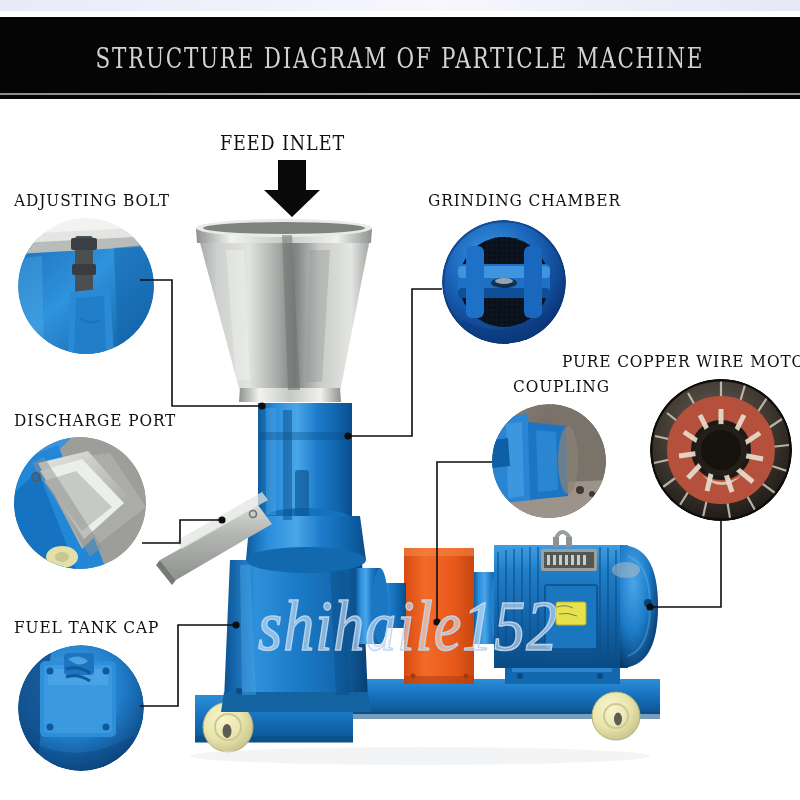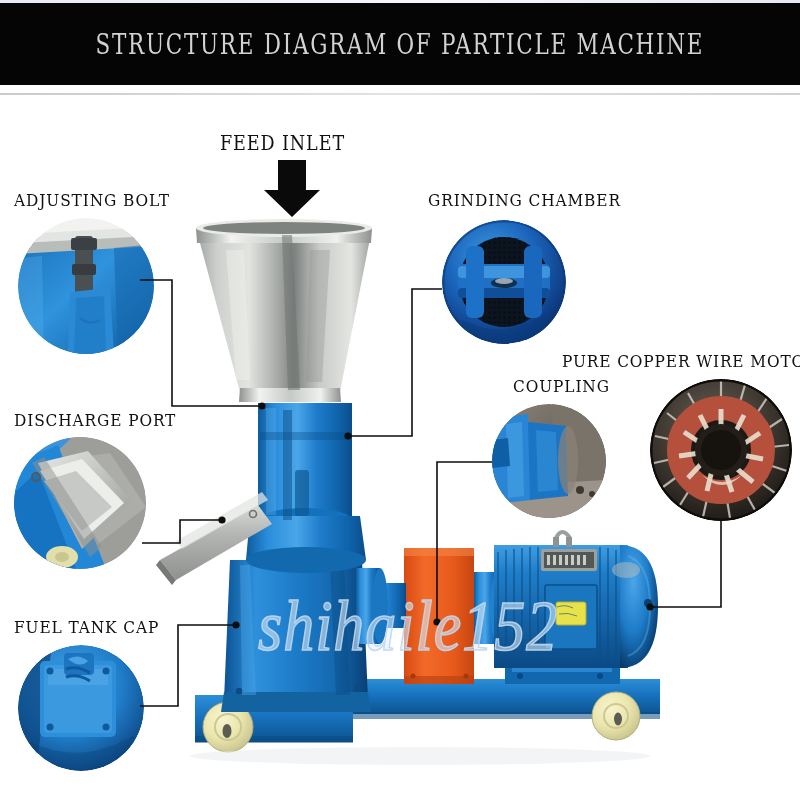--- a/index.html
+++ b/index.html
@@ -17,21 +17,21 @@
     background: #ffffff;
     overflow: hidden;
   }
   
   .top-strip {
     position: absolute; left: 0; top: 0; width: 800px; height: 11px;
     background: linear-gradient(to right, #e8ebf7 0%, #eef0fa 25%, #f7f8fd 55%, #eceef8 80%, #e6e9f5 100%);
   }
   
   .banner {
-    position: absolute; left: 0; top: 3px; width: 800px; height: 82px;
+    position: absolute; left: 0; top: 17px; width: 800px; height: 82px;
     background: #050505;
     display: flex; align-items: center; justify-content: center;
   }
   .banner-title {
     color: #d2d2d2;
     font-family: "DejaVu Serif", "Liberation Serif", serif;
     font-size: 25px;
     letter-spacing: 2.0px;
     white-space: nowrap;
     font-weight: 400;

